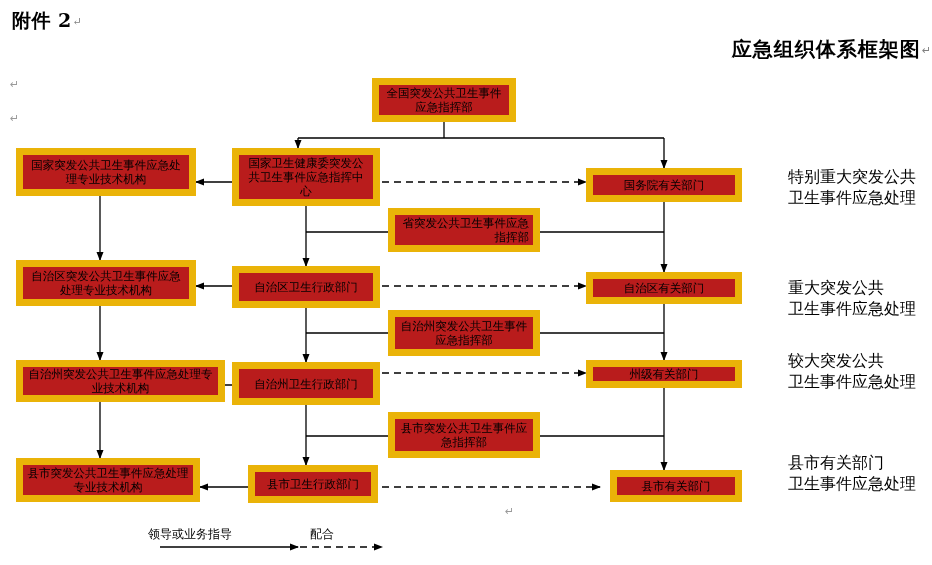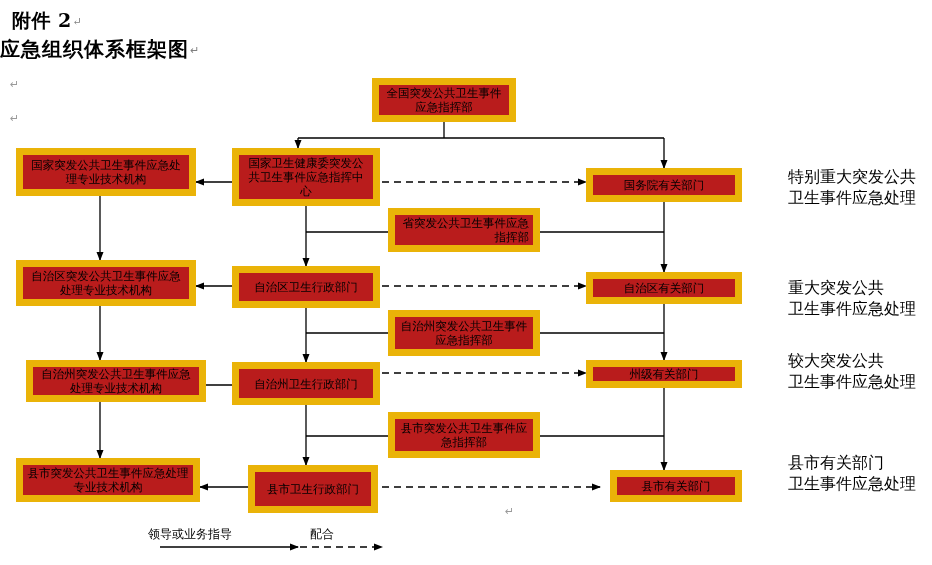--- a/index.html
+++ b/index.html
@@ -34,21 +34,21 @@
   .pmark {
     position: absolute;
     font-size: 11px;
     color: #9a9a9a;
   }
   .chart-title {
     position: absolute;
     left: 0;
     top: 36px;
     width: 932px;
-    text-align: left;
+    text-align: right;
     font-family: Liberation Serif, serif;
     font-size: 20px;
     font-weight: bold;
     letter-spacing: 1px;
   }
   .chart-title .pilcrow { font-size: 11px; }
 
   .node {
     position: absolute;
     box-sizing: border-box;
@@ -190,41 +190,41 @@
   </div>
 
 <div class="node" style="left:586px; top:272px; width:156px; height:32px;">
     <span>自治区有关部门</span>
   </div>
 
 <div class="node" style="left:388px; top:310px; width:152px; height:46px;">
     <span>自治州突发公共卫生事件应急指挥部</span>
   </div>
 
-<div class="node" style="left:26px; top:360px; width:180px; height:42px;">
+<div class="node" style="left:16px; top:360px; width:209px; height:42px;">
     <span>自治州突发公共卫生事件应急处理专业技术机构</span>
   </div>
 
 <div class="node" style="left:232px; top:362px; width:148px; height:43px;">
     <span>自治州卫生行政部门</span>
   </div>
 
 <div class="node" style="left:586px; top:360px; width:156px; height:28px;justify-content:center;">
     <span>州级有关部门</span>
   </div>
 
 <div class="node" style="left:388px; top:412px; width:152px; height:46px;">
     <span>县市突发公共卫生事件应急指挥部</span>
   </div>
 
 <div class="node" style="left:16px; top:458px; width:184px; height:44px;">
     <span>县市突发公共卫生事件应急处理专业技术机构</span>
   </div>
 
-<div class="node" style="left:248px; top:465px; width:130px; height:48px;">
+<div class="node" style="left:248px; top:465px; width:130px; height:38px;">
     <span>县市卫生行政部门</span>
   </div>
 
 <div class="node" style="left:610px; top:470px; width:132px; height:32px;">
     <span>县市有关部门</span>
   </div>
 
 <div class="side-label" style="left:788px; top:166px;">
   <div>特别重大突发公共</div>
   <div>卫生事件应急处理</div>

